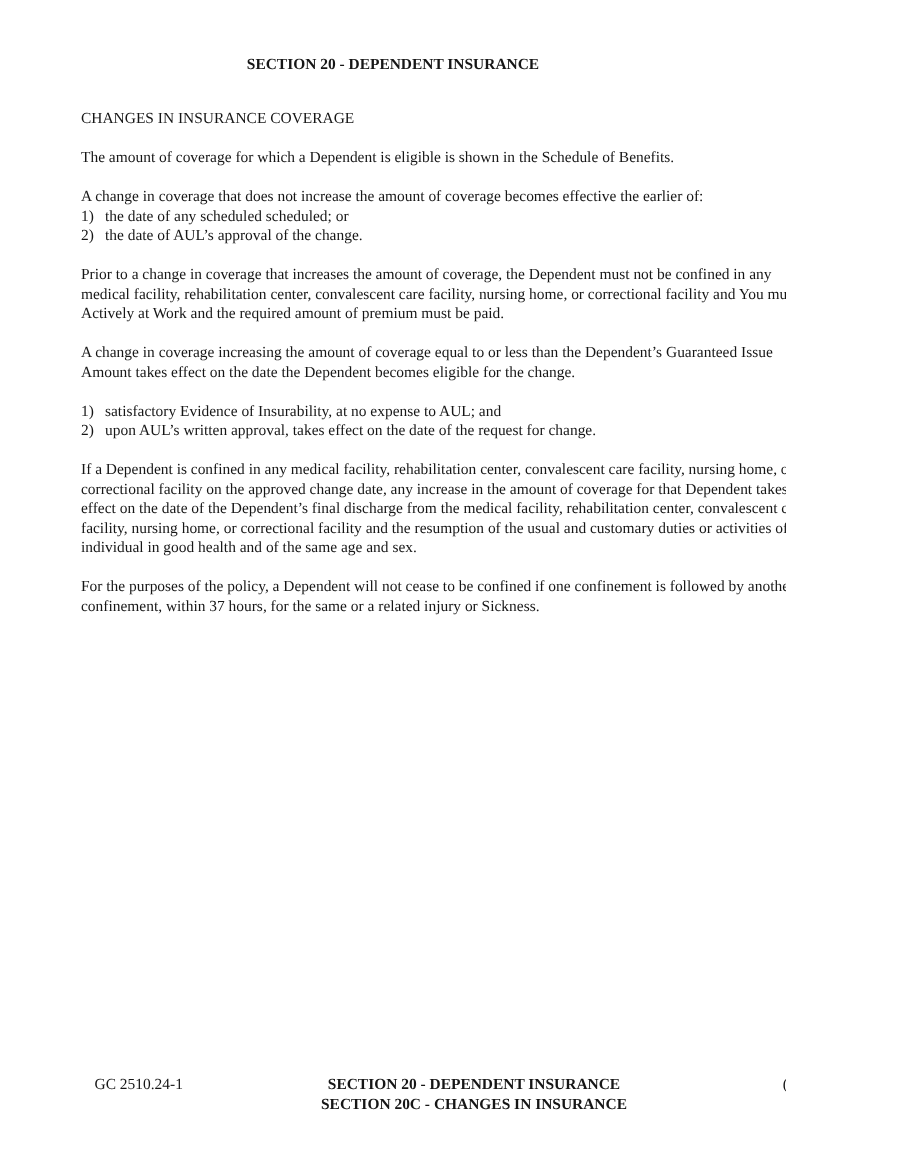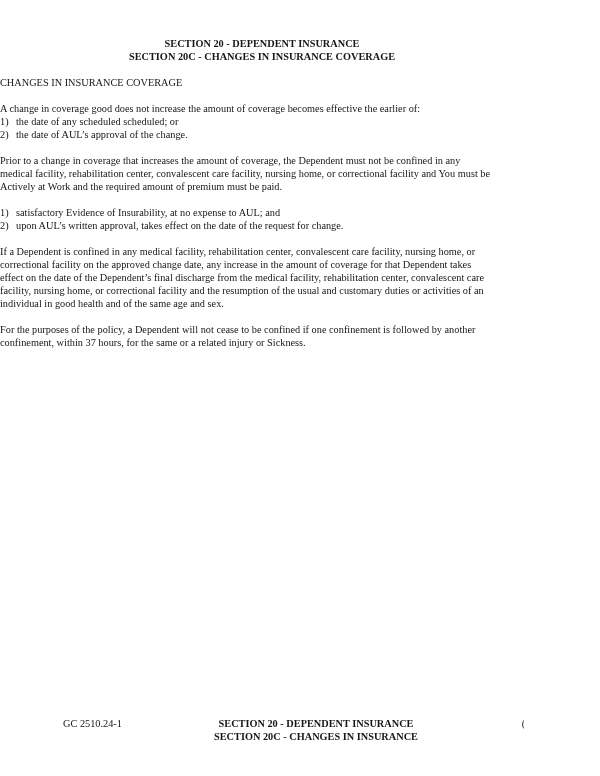--- a/index.html
+++ b/index.html
@@ -17,21 +17,22 @@
     font-size: 10.3px;
     line-height: 13px;
     overflow: hidden;
   }
   .doc-header {
     margin-top: 37px;
     text-align: center;
     font-weight: bold;
   }
   .doc-body {
-    margin-top: 13px;
+    margin-top: 23px;
+    padding-left: 54px;
     width: 493px;
   }
   .blk {
     margin: 0 0 13px 0;
     padding: 0;
   }
   .intro {
     margin: 0;
     padding: 0;
   }
@@ -70,42 +71,43 @@
     top: 0;
   }
 </style>
 </head>
 <body>
 
 <div class="page">
 
   <div class="doc-header">
     <div>SECTION 20 - DEPENDENT INSURANCE</div>
-    <div>SECTION 20C - CHANGES IN INSURANCE COVERAGE</div>
   </div>
 
   <div class="doc-body">
 
     <p class="blk">CHANGES IN INSURANCE COVERAGE</p>
 
+    <p class="blk">The amount of coverage for which a Dependent is eligible is shown in the Schedule of Benefits.</p>
 
     <div class="blk">
-      <p class="intro">A change in coverage good does not increase the amount of coverage becomes effective the earlier of:</p>
+      <p class="intro">A change in coverage that does not increase the amount of coverage becomes effective the earlier of:</p>
       <div class="li">
         <span class="num">1)</span>
         <span class="litext">the date of any scheduled scheduled; or</span>
       </div>
       <div class="li">
         <span class="num">2)</span>
         <span class="litext">the date of AUL’s approval of the change.</span>
       </div>
     </div>
 
     <p class="blk">Prior to a change in coverage that increases the amount of coverage, the Dependent must not be confined in any medical facility, rehabilitation center, convalescent care facility, nursing home, or correctional facility and You must be Actively at Work and the required amount of premium must be paid.</p>
 
+    <p class="blk">A change in coverage increasing the amount of coverage equal to or less than the Dependent’s Guaranteed Issue Amount takes effect on the date the Dependent becomes eligible for the change.</p>
 
     <div class="blk">
       <div class="li">
         <span class="num">1)</span>
         <span class="litext">satisfactory Evidence of Insurability, at no expense to AUL; and</span>
       </div>
       <div class="li">
         <span class="num">2)</span>
         <span class="litext">upon AUL’s written approval, takes effect on the date of the request for change.</span>
       </div>

